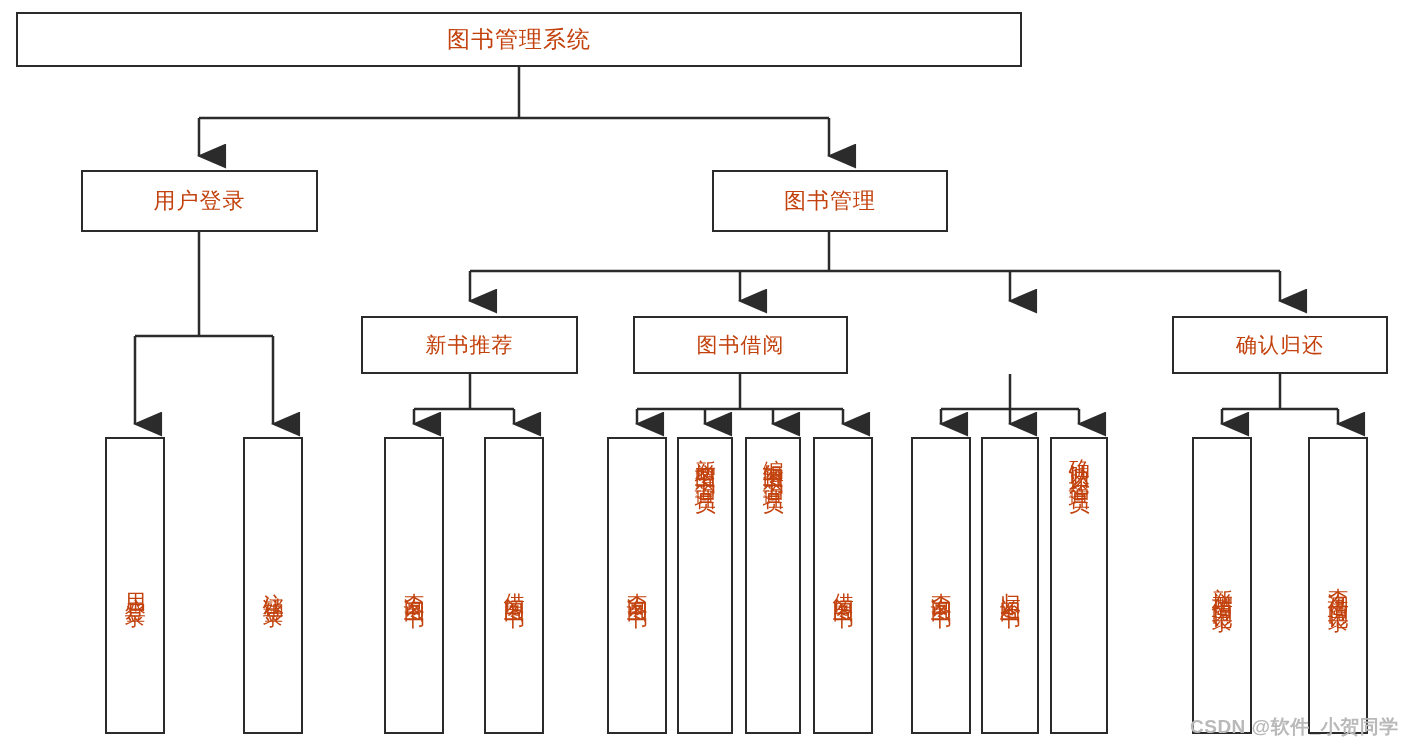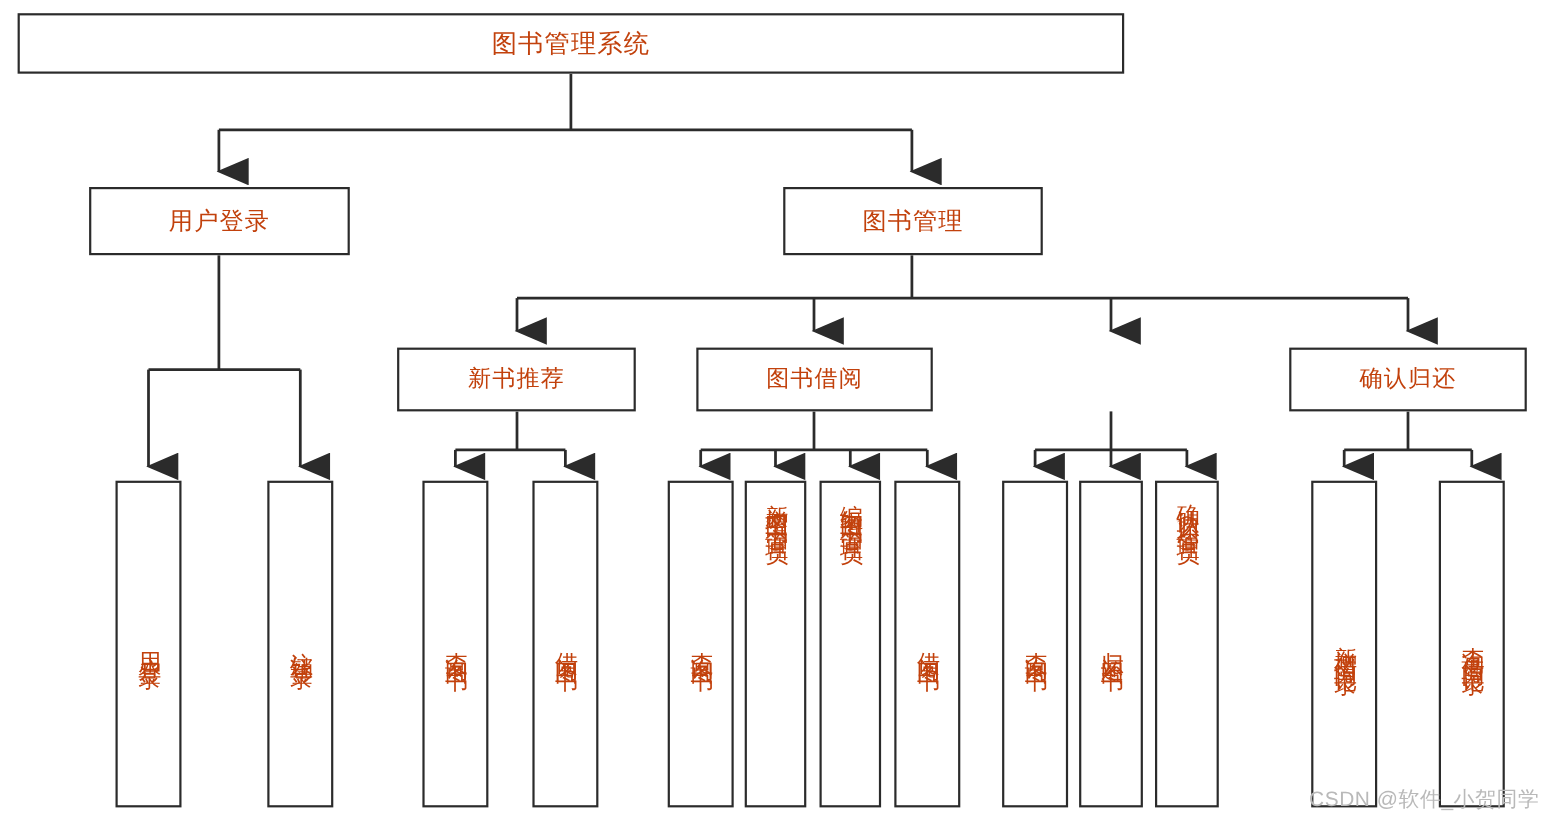--- a/index.html
+++ b/index.html
@@ -70,20 +70,21 @@
     padding-top: 6px;
   }
   .watermark {
     position: absolute;
     left: 1190px;
     top: 714px;
     font-size: 19px;
     color: #b9b9b9;
     letter-spacing: 0.5px;
     white-space: nowrap;
+    font-weight: bold;
   }
 </style>
 </head>
 <body>
 
 <div id="canvas">
 
   <svg id="wires" viewBox="0 0 1405 747" width="1405" height="747" xmlns="http://www.w3.org/2000/svg">
     <defs>
       <marker id="arrow" viewBox="0 0 10 12" refX="5" refY="11" markerWidth="9" markerHeight="11" orient="auto-start-reverse">

